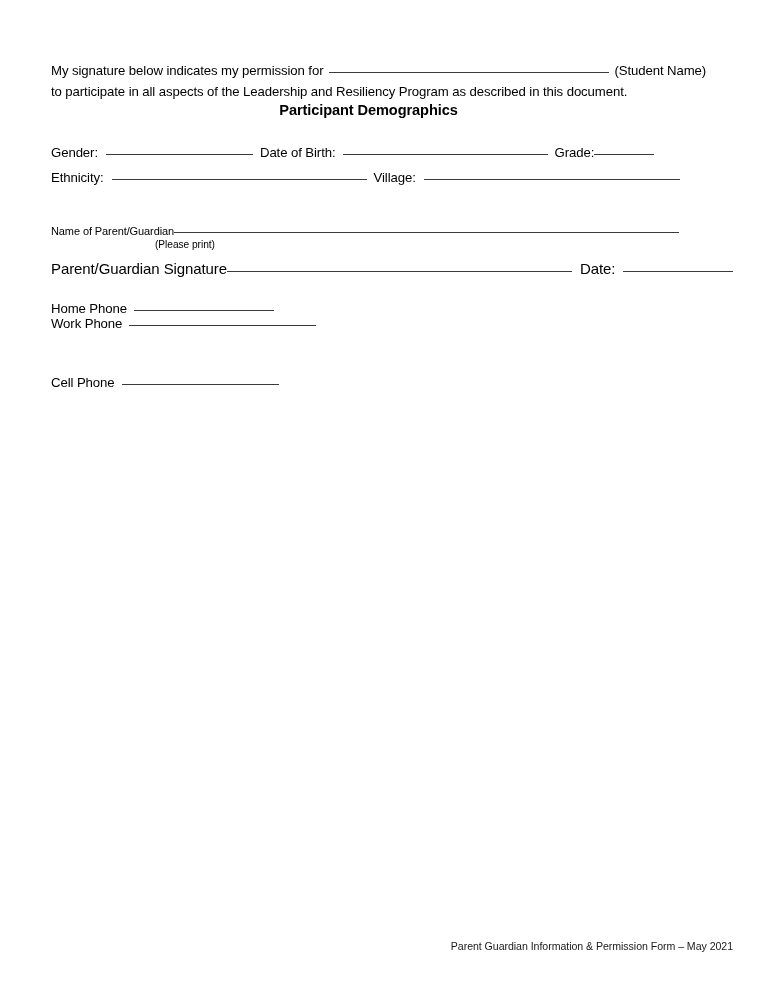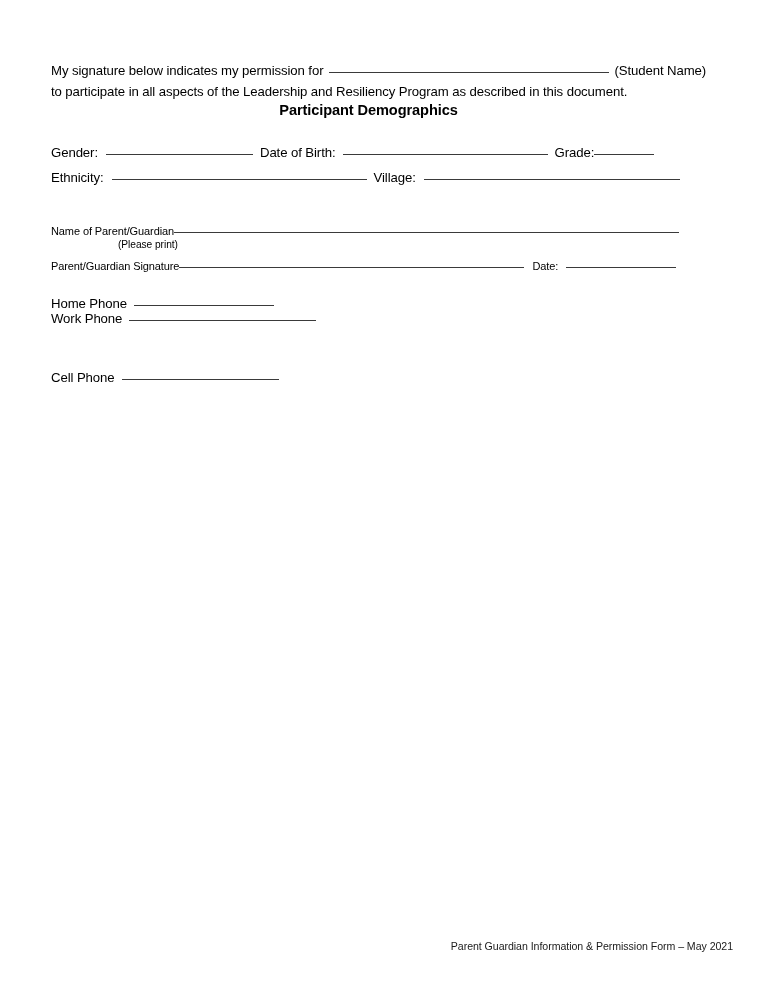--- a/index.html
+++ b/index.html
@@ -68,25 +68,25 @@
   .row-guardian-name {
     margin-top: 40px;
     font-size: 11px;
     letter-spacing: -0.1px;
     white-space: nowrap;
   }
   .please-print {
     font-size: 10.2px;
     letter-spacing: -0.05px;
     margin-top: 2px;
-    margin-left: 67px;
+    margin-left: 104px;
   }
   .row-signature {
     margin-top: 10px;
-    font-size: 11px;
+    font-size: 15px;
     letter-spacing: -0.1px;
     white-space: nowrap;
   }
 
   
   .contact {
     margin-top: 24px;
     font-size: 13.2px;
     letter-spacing: -0.1px;
   }

